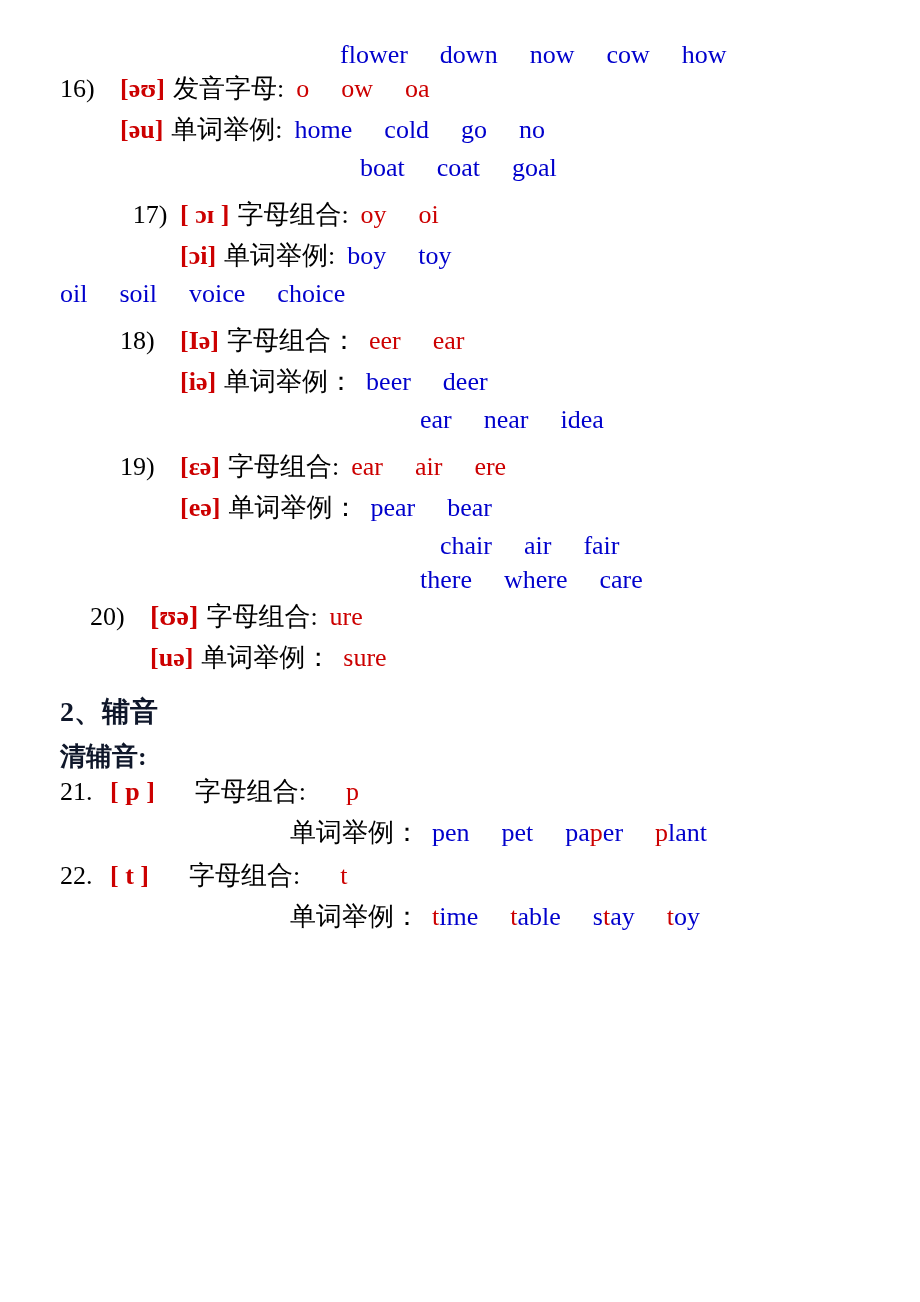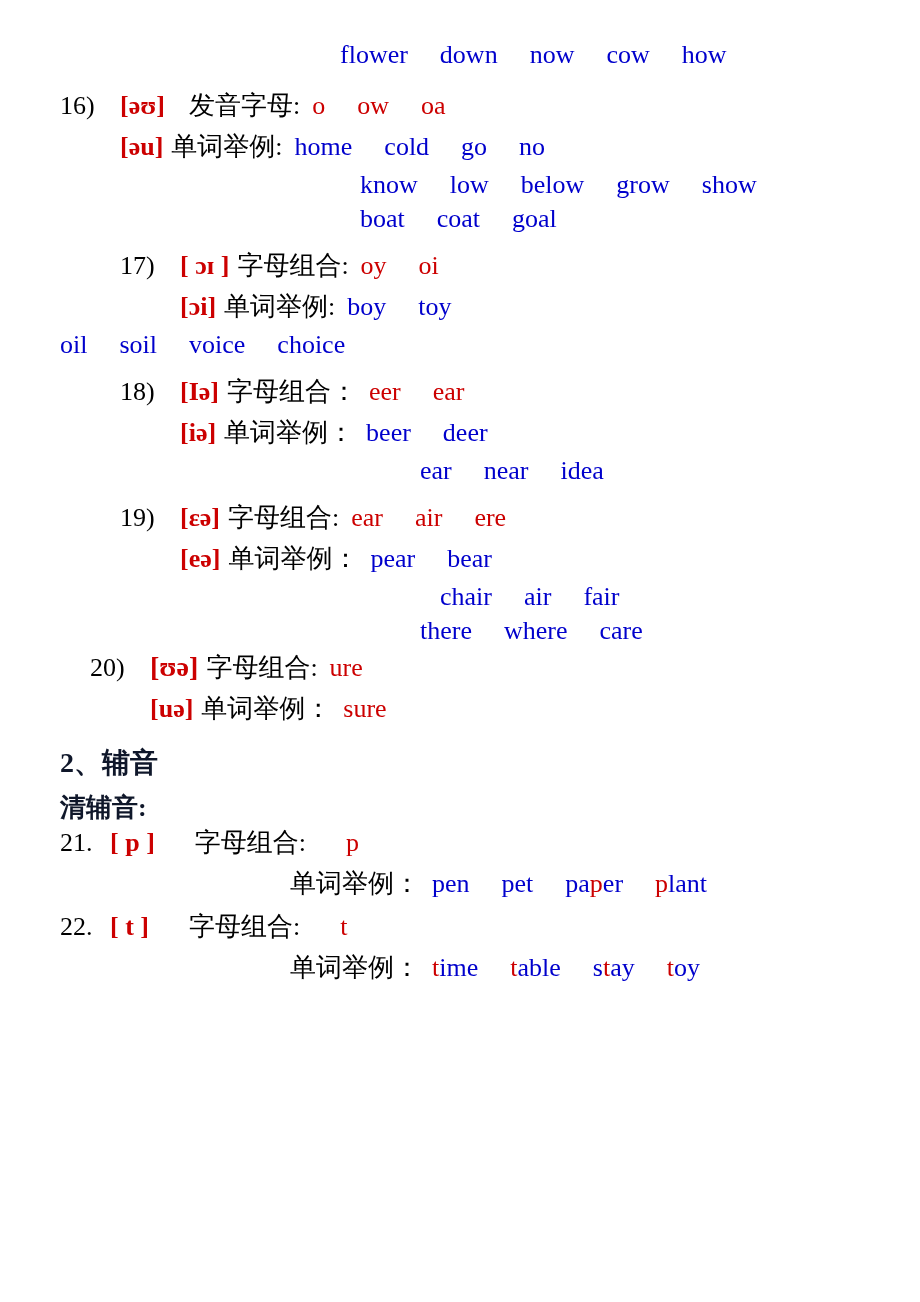--- a/index.html
+++ b/index.html
@@ -45,60 +45,53 @@
     .ph-bracket {
       display: inline-block;
       color: #cc0000;
       font-weight: bold;
       margin-right: 8px;
     }
   </style>
 </head>
 <body>
 
-<div class="line" style="margin-left:280px; margin-bottom:18px;">
+<div class="line" style="margin-left:280px; margin-bottom:1px;">
   <span class="blue gap">flower</span>
   <span class="blue gap">down</span>
   <span class="blue gap">now</span>
   <span class="blue gap">cow</span>
   <span class="blue">how</span>
 </div>
 
 <div style="margin-bottom:4px;">
   <div class="line">
     <span class="num-label">16)</span>
     <span class="ph-bracket red">[<b>əʊ</b>]</span>
-    <span style="margin-right:12px;margin-left:16px;">发音字母:</span>
+    <span style="margin-right:12px;">发音字母:</span>
     <span class="red gap">o</span>
     <span class="red gap">ow</span>
     <span class="red">oa</span>
   </div>
   <div class="line indent1">
     <span class="ph-bracket red">[<b>əu</b>]</span>
     <span style="margin-right:12px;">单词举例:</span>
     <span class="blue gap">home</span>
     <span class="blue gap">cold</span>
     <span class="blue gap">go</span>
     <span class="blue">no</span>
   </div>
-  <div class="line" style="margin-left:300px; margin-bottom:4px;">
-    <span class="blue gap">know</span>
-    <span class="blue gap">low</span>
-    <span class="blue gap">below</span>
-    <span class="blue gap">grow</span>
-    <span class="blue">show</span>
-  </div>
   <div class="line" style="margin-left:300px; margin-bottom:14px;">
     <span class="blue gap">boat</span>
     <span class="blue gap">coat</span>
     <span class="blue">goal</span>
   </div>
 </div>
 
-<div style="margin-bottom:4px;">
+<div style="margin-bottom:4px;text-align:center;">
   <div class="line indent1">
     <span class="num-label">17)</span>
     <span class="ph-bracket red">[<b> ɔɪ </b>]</span>
     <span style="margin-right:12px;">字母组合:</span>
     <span class="red gap">oy</span>
     <span class="red">oi</span>
   </div>
   <div class="line indent2">
     <span class="ph-bracket red">[<b>ɔi</b>]</span>
     <span style="margin-right:12px;">单词举例:</span>

